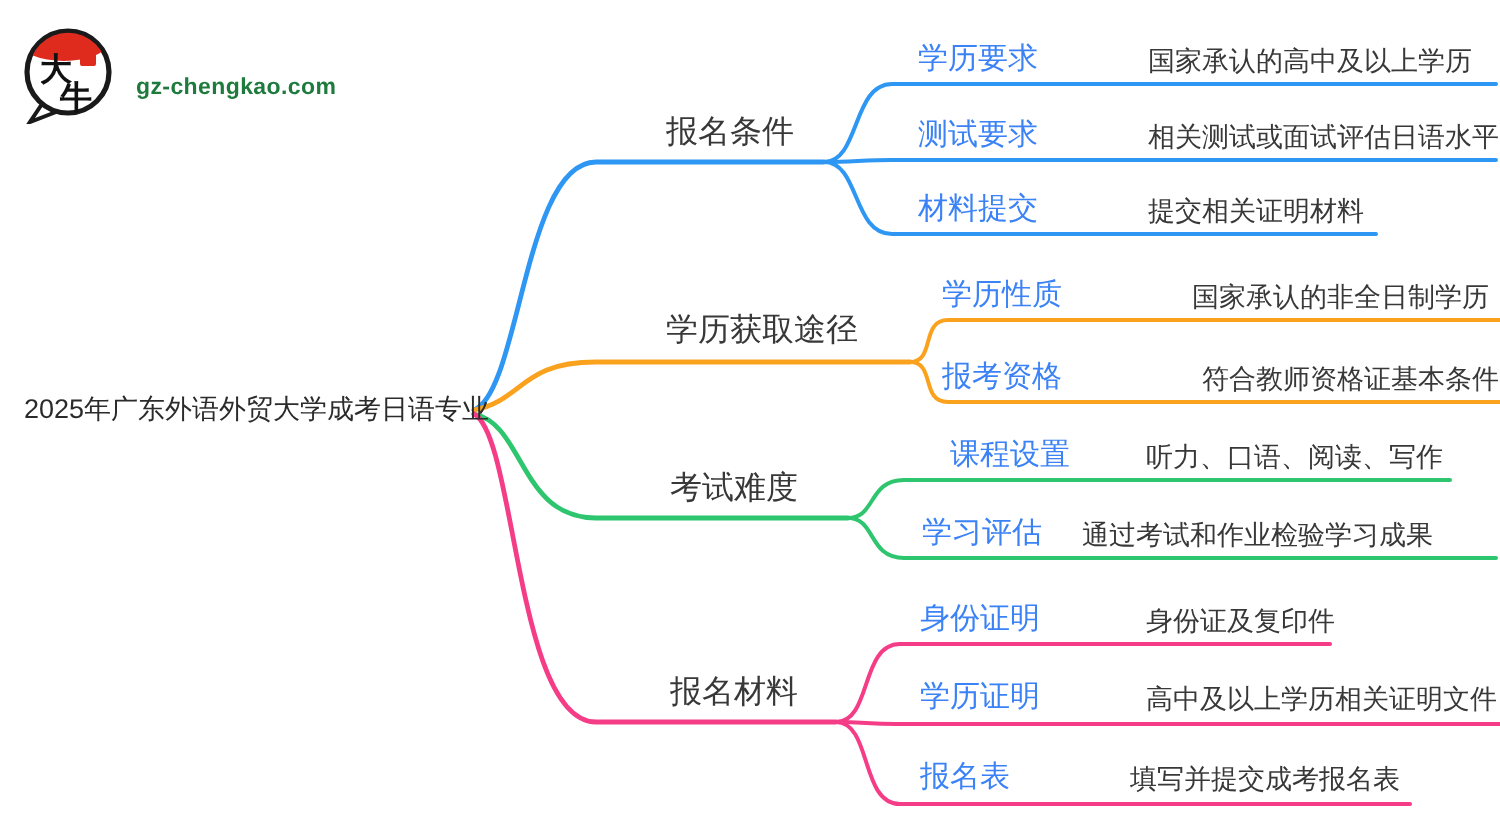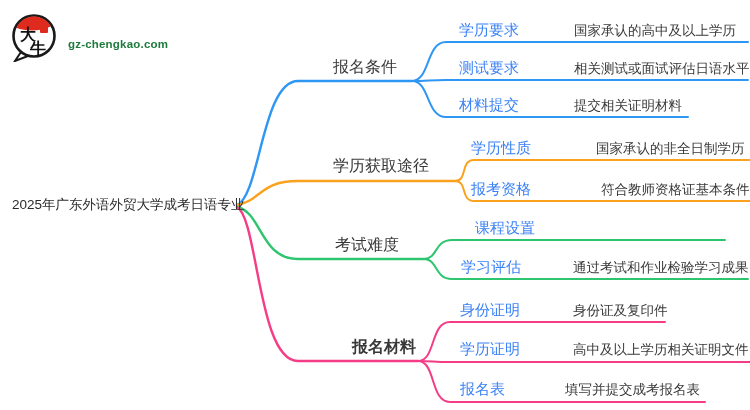--- a/index.html
+++ b/index.html
@@ -63,37 +63,38 @@
       <text x="20" y="42" font-size="16" font-weight="bold" fill="#111">牛</text>
     </svg>
     <div class="logo-domain">gz-chengkao.com</div>
   </div>
 
   <div class="node-label root-label" style="left:12px; top:195px;">2025年广东外语外贸大学成考日语专业</div>
 
   <div class="node-label branch-label" style="left:333px; top:56px;">报名条件</div>
   <div class="node-label branch-label" style="left:335px; top:234px;">考试难度</div>
   <div class="node-label branch-label" style="left:333px; top:155px;">学历获取途径</div>
-  <div class="node-label branch-label" style="left:352px; top:336px;font-weight:bold;">报名材料</div>
+  <div class="node-label branch-label" style="left:335px; top:336px;">报名材料</div>
 
   <div class="node-label child-label" style="left:459px; top:20px;">学历要求</div>
   <div class="node-label child-value" style="left:574px; top:21px;">国家承认的高中及以上学历</div>
   <div class="node-label child-label" style="left:459px; top:58px;">测试要求</div>
   <div class="node-label child-value" style="left:574px; top:59px;">相关测试或面试评估日语水平</div>
   <div class="node-label child-label" style="left:459px; top:95px;">材料提交</div>
   <div class="node-label child-value" style="left:574px; top:96px;">提交相关证明材料</div>
 
   <div class="node-label child-label" style="left:471px; top:138px;">学历性质</div>
   <div class="node-label child-value" style="left:596px; top:139px;">国家承认的非全日制学历</div>
   <div class="node-label child-label" style="left:471px; top:179px;">报考资格</div>
   <div class="node-label child-value" style="left:601px; top:180px;">符合教师资格证基本条件</div>
 
   <div class="node-label child-label" style="left:475px; top:218px;text-align:right;">课程设置</div>
+  <div class="node-label child-value" style="left:573px; top:219px;">听力、口语、阅读、写作</div>
   <div class="node-label child-label" style="left:461px; top:257px;">学习评估</div>
-  <div class="node-label child-value" style="left:573px; top:258px;">通过考试和作业检验学习成果</div>
+  <div class="node-label child-value" style="left:541px; top:258px;">通过考试和作业检验学习成果</div>
 
   <div class="node-label child-label" style="left:460px; top:300px;">身份证明</div>
   <div class="node-label child-value" style="left:573px; top:301px;">身份证及复印件</div>
   <div class="node-label child-label" style="left:460px; top:339px;">学历证明</div>
   <div class="node-label child-value" style="left:573px; top:340px;">高中及以上学历相关证明文件</div>
   <div class="node-label child-label" style="left:460px; top:379px;">报名表</div>
   <div class="node-label child-value" style="left:565px; top:380px;">填写并提交成考报名表</div>
 
 </div>
 

